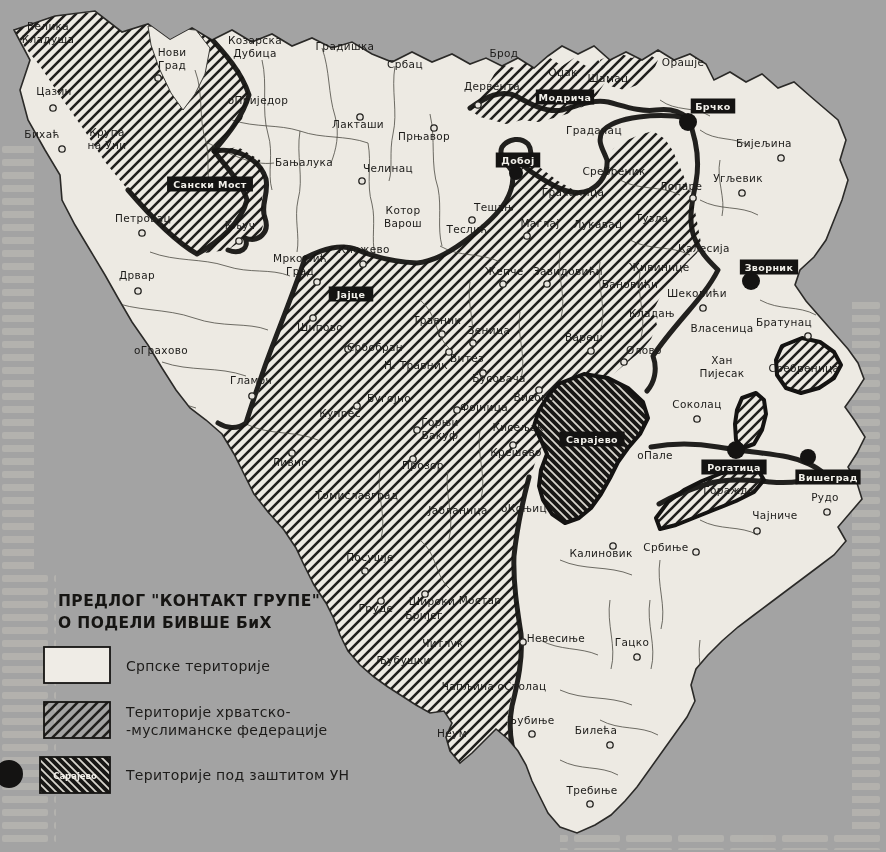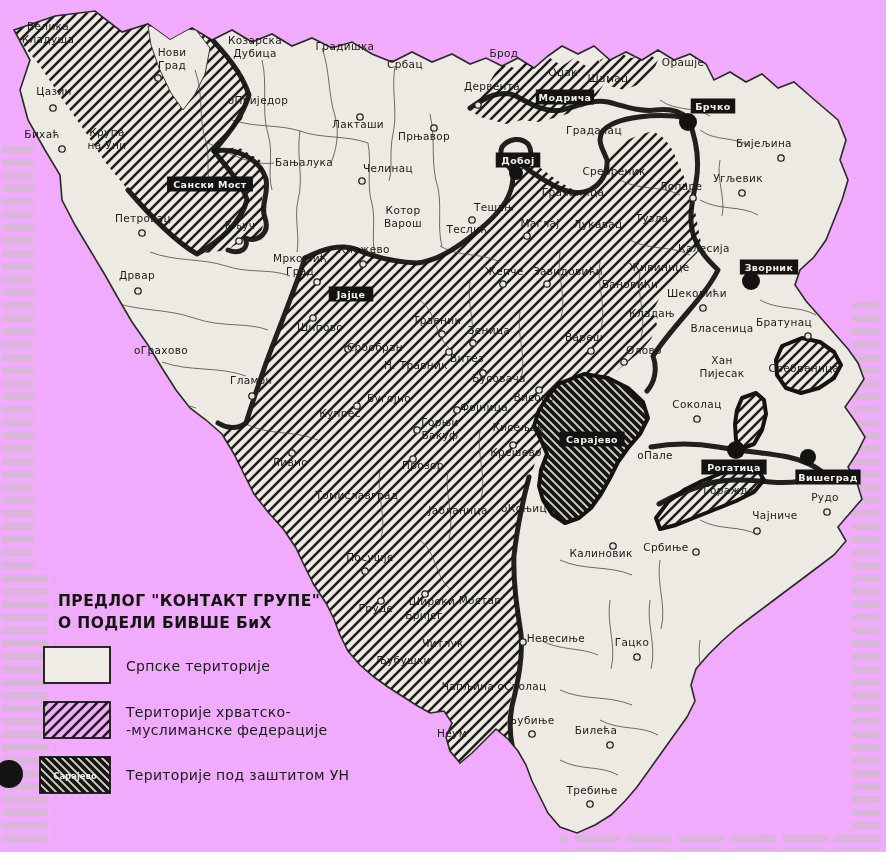--- a/index.html
+++ b/index.html
@@ -1,16 +1,16 @@
 <!DOCTYPE html>
 <html><head>
 <meta charset="utf-8">
 <style>
   html,body{margin:0;padding:0;background:#d8d5ce;}
-  .stage{position:relative;width:886px;height:852px;background:#f0abfc;overflow:hidden;
+  .stage{position:relative;width:886px;height:852px;background:#a3a3a3;overflow:hidden;
          font-family:"DejaVu Sans", sans-serif;}
   svg{display:block;width:886px;height:852px;}
   .country{fill:#edeae3;stroke:#2b2a28;stroke-width:1.6;}
   .wedge{fill:#edeae3;stroke:#3a3935;stroke-width:1;}
   .muni{fill:none;stroke:#48463f;stroke-width:1;opacity:.78;}
   .front{fill:none;stroke:#161513;stroke-width:5;stroke-linejoin:round;stroke-linecap:round;opacity:.95;}
   .enclave{stroke:#141312;stroke-width:4;stroke-linejoin:round;}
   .town{font-size:10.5px;fill:#1c1b19;letter-spacing:.35px;}
   .town-boxed{font-size:9.5px;font-weight:bold;fill:#f2f0ea;letter-spacing:.4px;}
   .lg-title{font-size:15.5px;font-weight:bold;fill:#161513;letter-spacing:.4px;}

